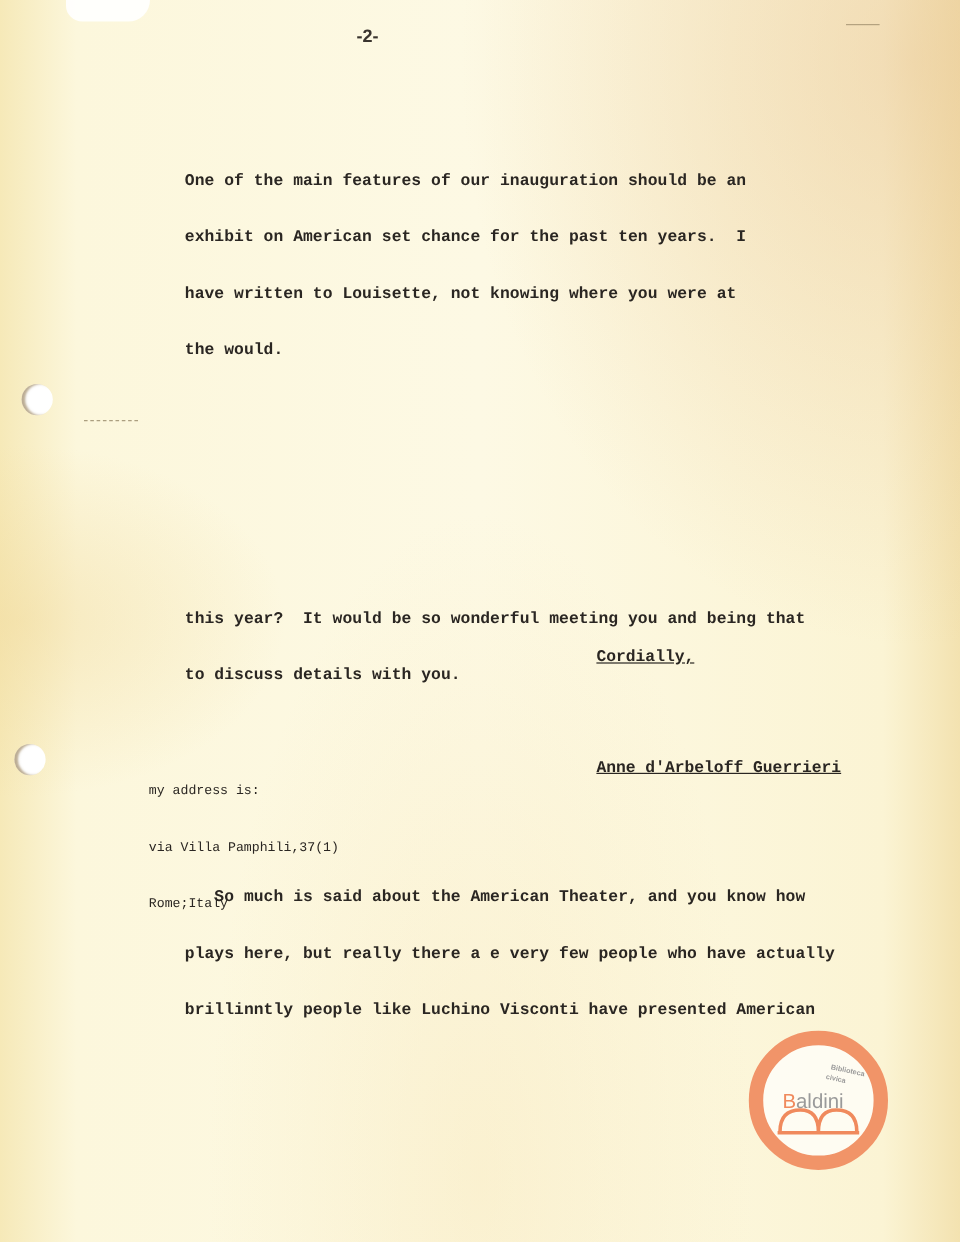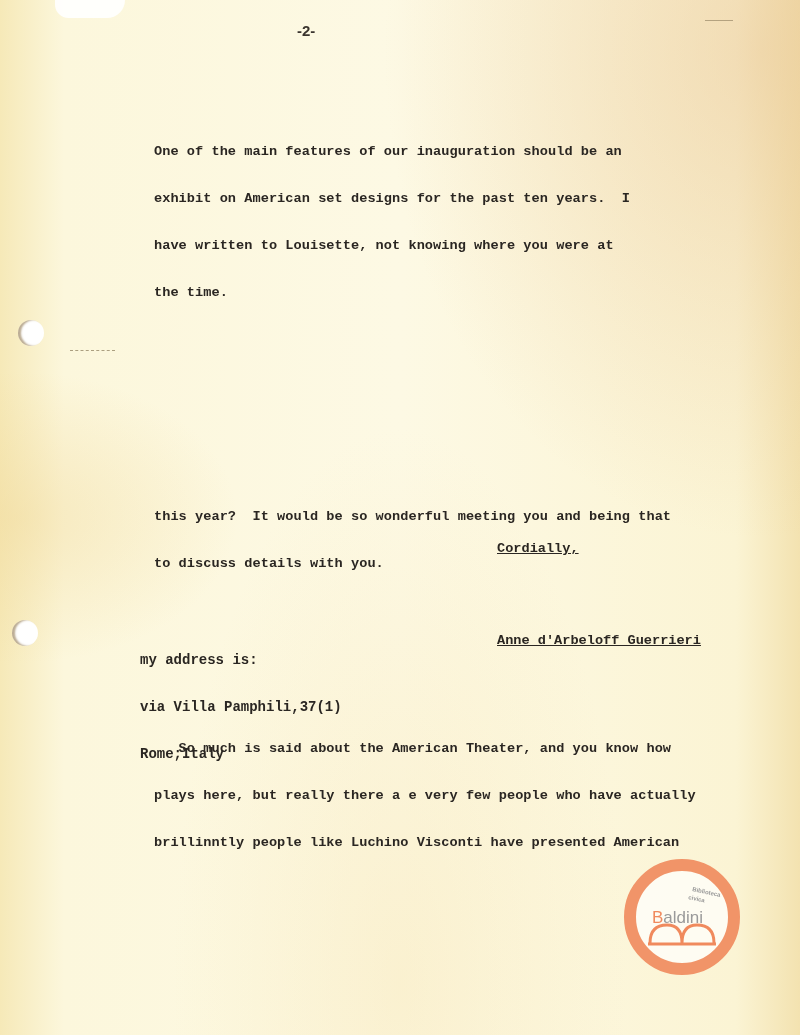--- a/index.html
+++ b/index.html
@@ -50,45 +50,45 @@
     }
     .para { margin: 14px; }
     .gap-lg { height: 17px; }
     .gap-md { height: 8px; }
     .closing {
       position: absolute; left: 497px; font-size: 13.6px; font-weight: bold; white-space: pre; text-decoration: underline;
     }
     .closing.c1 { top: 541px; }
     .closing.c2 { top: 590px; margin-top: 43px; }
     .address {
-      position: absolute; left: 140px; top: 622px;
-      font-size: 14px; line-height: 15.6px; font-weight: bold; white-space: pre;
+      position: absolute; left: 124px; top: 622px;
+      font-size: 11px; line-height: 15.6px; font-weight: normal; white-space: pre;
     }
     .stamp {
       position: absolute; left: 622px; top: 857px; width: 120px; height: 120px;
     }
   </style>
 </head>
 <body>
 
 <div class="paper"></div>
 <div class="tear"></div>
 <div class="punch p1"></div>
 <div class="punch p2"></div>
 <div class="margin-dash"></div>
 <div class="corner-mark"></div>
 
 <div class="page-num">-2-</div>
 
 <div class="text">
   <div class="para">
     <div>One of the main features of our inauguration should be an</div>
-    <div>exhibit on American set designs for the past ten years.  I</div>
+    <div>exhibit on American set chance for the past ten years.  I</div>
     <div>have written to Louisette, not knowing where you were at</div>
-    <div>the time.</div>
+    <div>the would.</div>
   </div>
   <div class="gap-lg"></div>
   <div class="gap-md"></div>
   <div class="para">
     <div>this year?  It would be so wonderful meeting you and being that</div>
     <div>to discuss details with you.</div>
   </div>
   <div class="gap-lg"></div>
   <div class="para">
     <div>   So much is said about the American Theater, and you know how</div>

